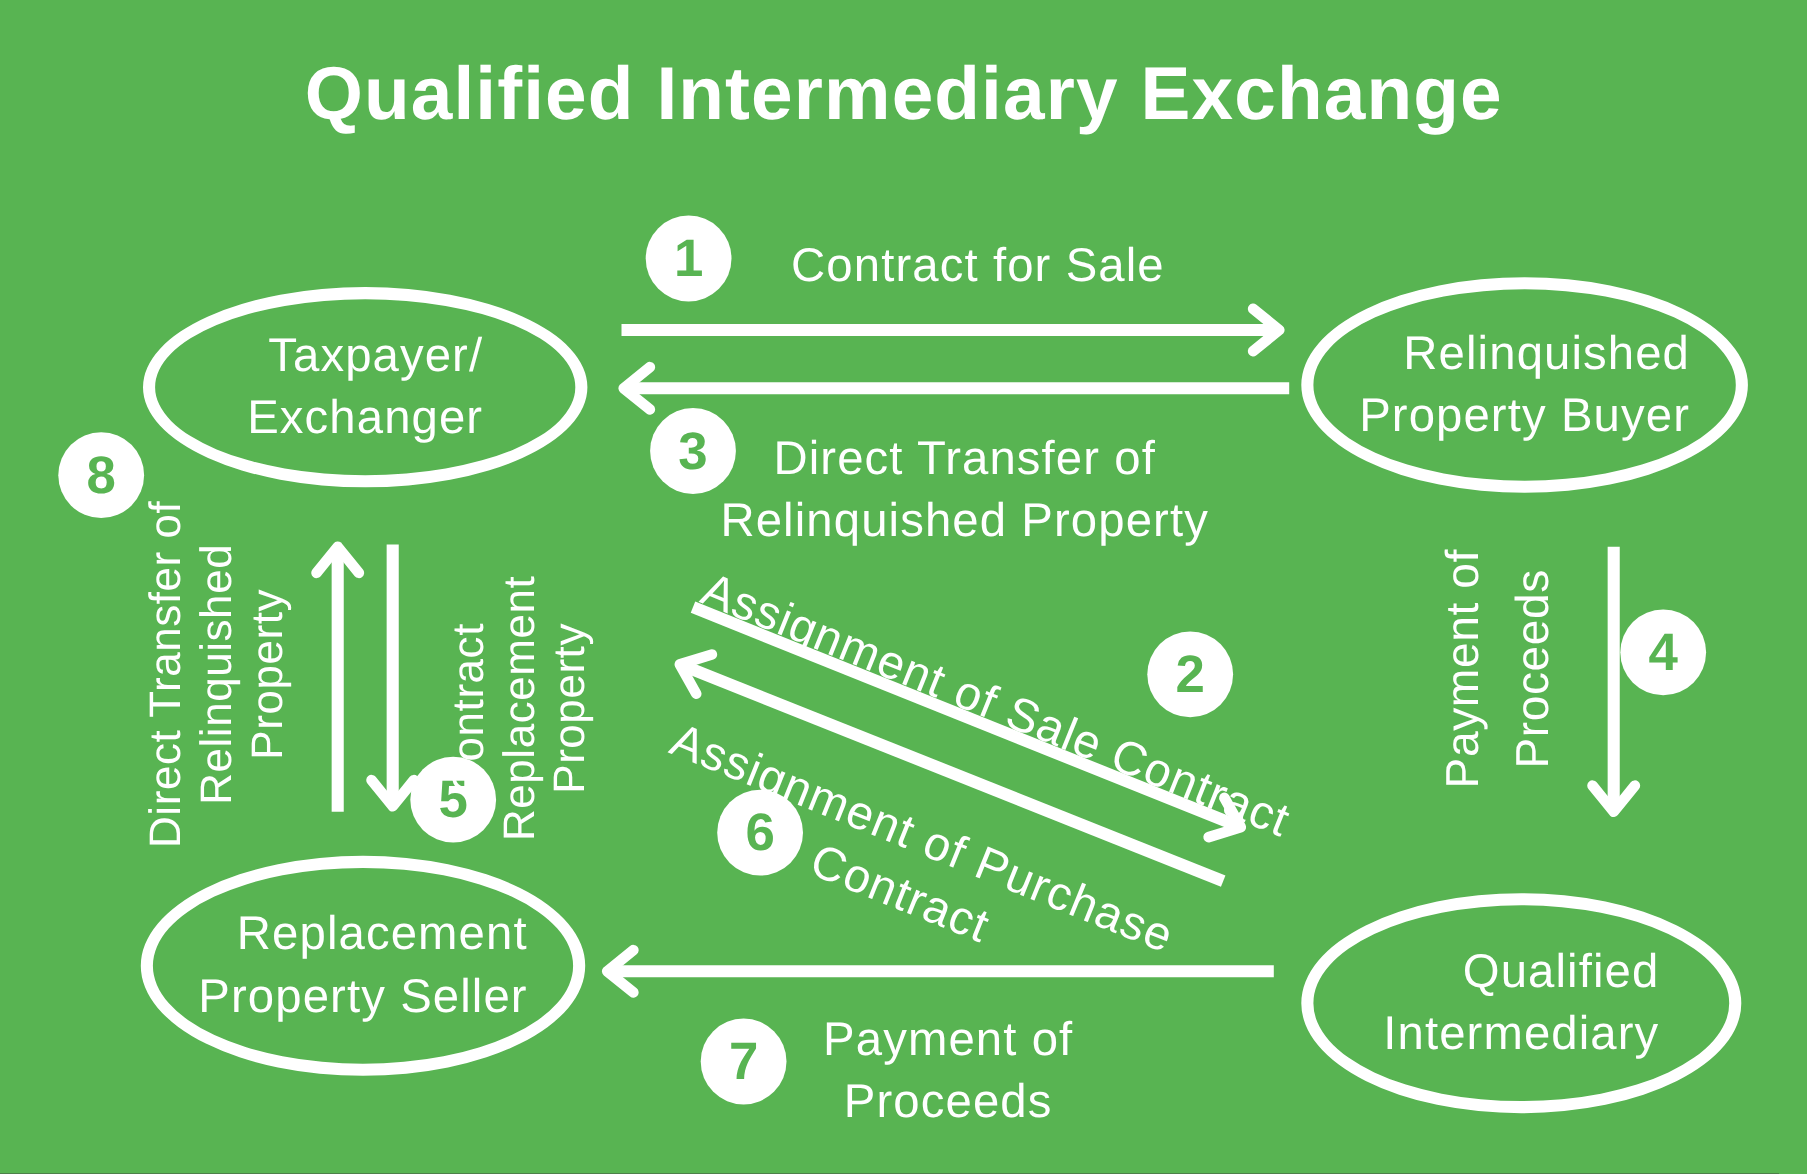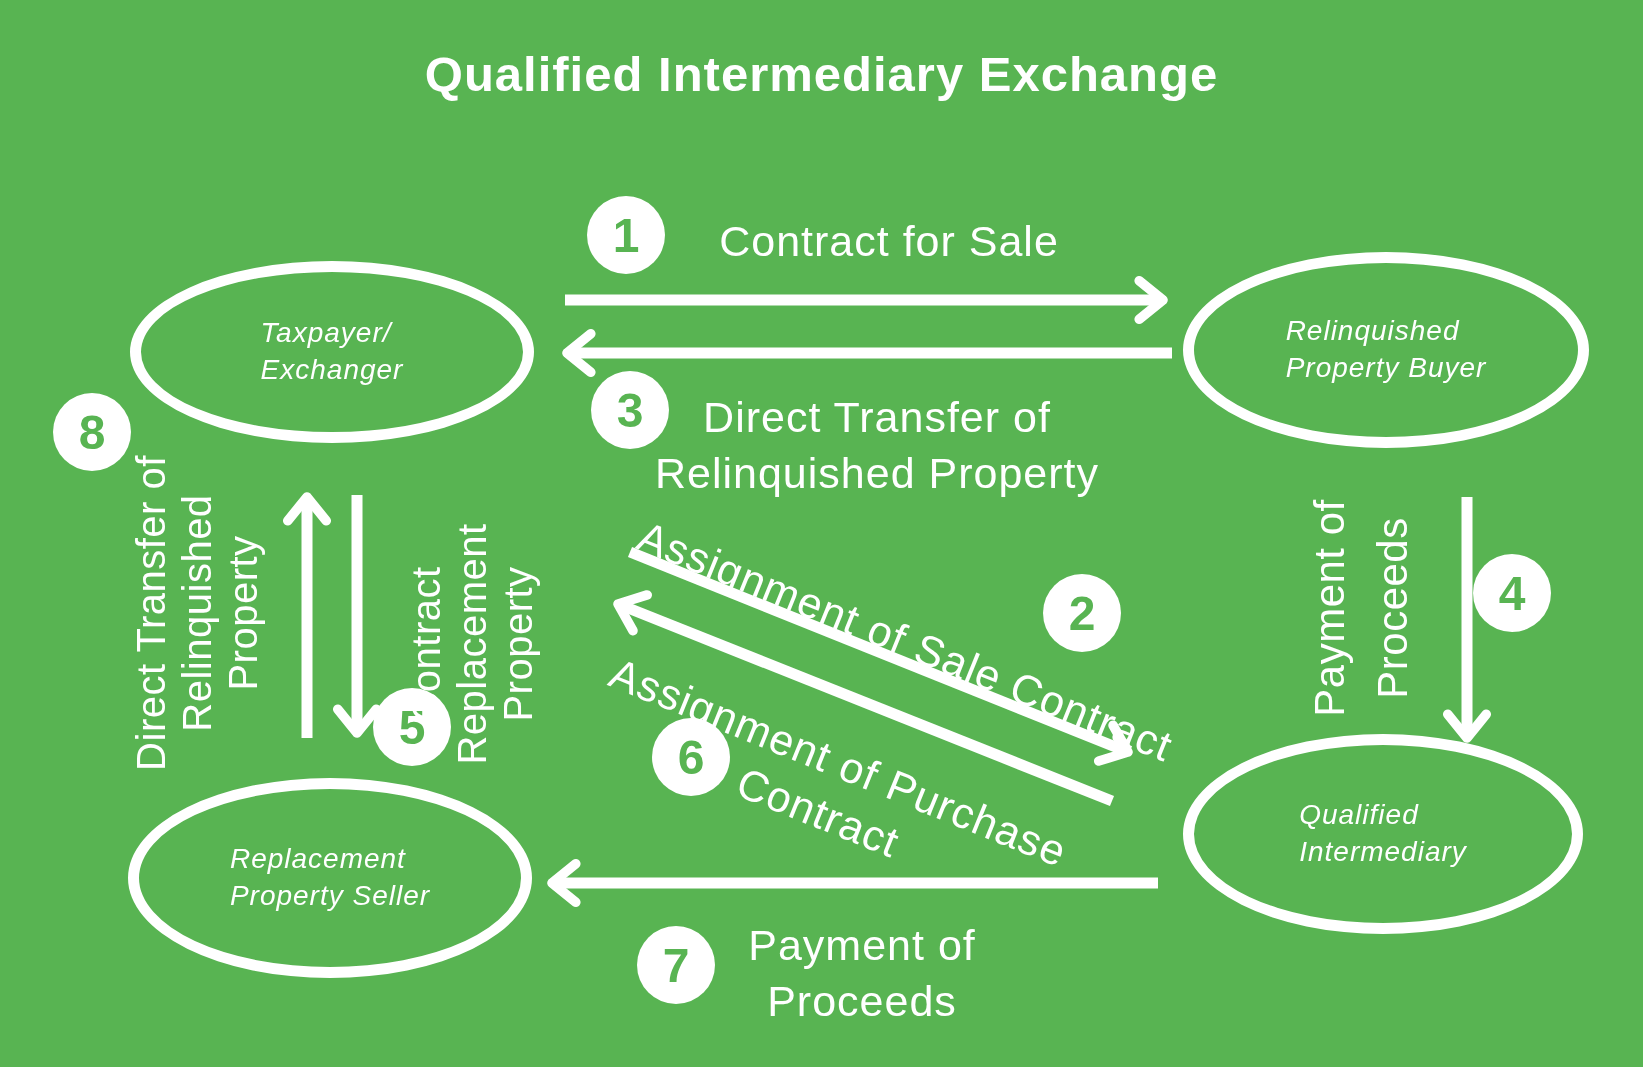--- a/index.html
+++ b/index.html
@@ -7,30 +7,30 @@
     position:relative;
     width:1643px;height:1067px;
     background:#58b452;
     overflow:hidden;
     font-family:"Liberation Sans","DejaVu Sans",sans-serif;
     color:#ffffff;
   }
   .title{
     position:absolute;left:0;right:0;top:46px;margin:0;
     text-align:center;
-    font-size:49px;font-weight:bold;letter-spacing:1px;
+    font-size:68px;font-weight:bold;letter-spacing:1px;
   }
   .arrows{position:absolute;left:0;top:0;width:1643px;height:1067px;}
   .arrow{stroke:#ffffff;stroke-width:11;fill:none;}
   .node{
     position:absolute;box-sizing:border-box;
     border:11px solid #ffffff;border-radius:50%;
     display:flex;align-items:center;justify-content:center;
-    text-align:left;font-size:28px;line-height:1.32;
-    letter-spacing:1px;white-space:pre-line;font-style:italic;
+    text-align:right;font-size:43px;line-height:1.32;
+    letter-spacing:1px;white-space:pre-line;
   }
   .badge{
     position:absolute;width:78px;height:78px;border-radius:50%;
     background:#ffffff;color:#58b452;
     display:flex;align-items:center;justify-content:center;
     font-size:48px;font-weight:bold;
   }
   .lbl{
     position:absolute;font-size:43px;letter-spacing:1px;
     text-align:center;white-space:pre-line;line-height:1.3;
@@ -73,21 +73,21 @@
   <div class="node" style="left:1183px;top:252px;width:406px;height:196px;">
     <span>Relinquished
 Property Buyer</span>
   </div>
 
   <div class="node" style="left:128px;top:778px;width:404px;height:200px;">
     <span>Replacement
 Property Seller</span>
   </div>
 
-  <div class="node" style="left:1183px;top:734px;width:400px;height:200px;">
+  <div class="node" style="left:1183px;top:812px;width:400px;height:200px;">
     <span>Qualified
 Intermediary</span>
   </div>
 
   <div class="badge" style="left:587px;top:196px;">
     <span>1</span>
   </div>
   <div class="badge" style="left:1043px;top:574px;">
     <span>2</span>
   </div>

